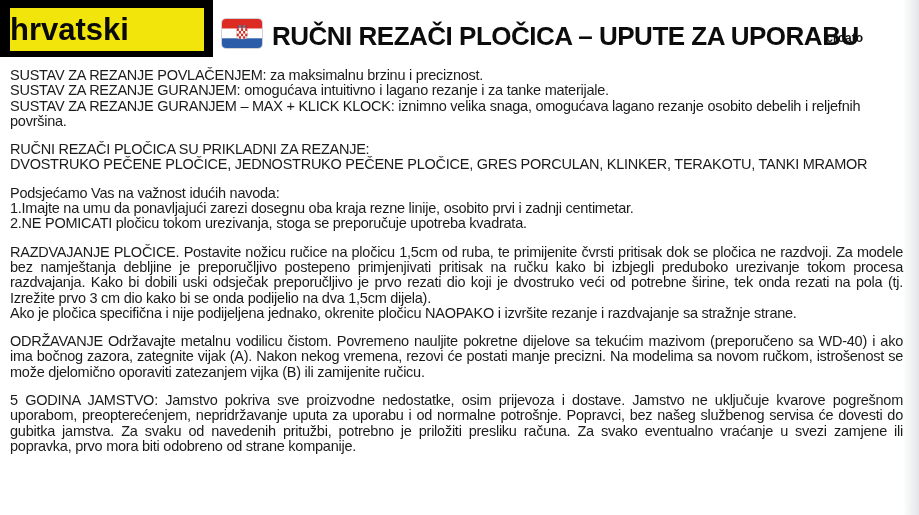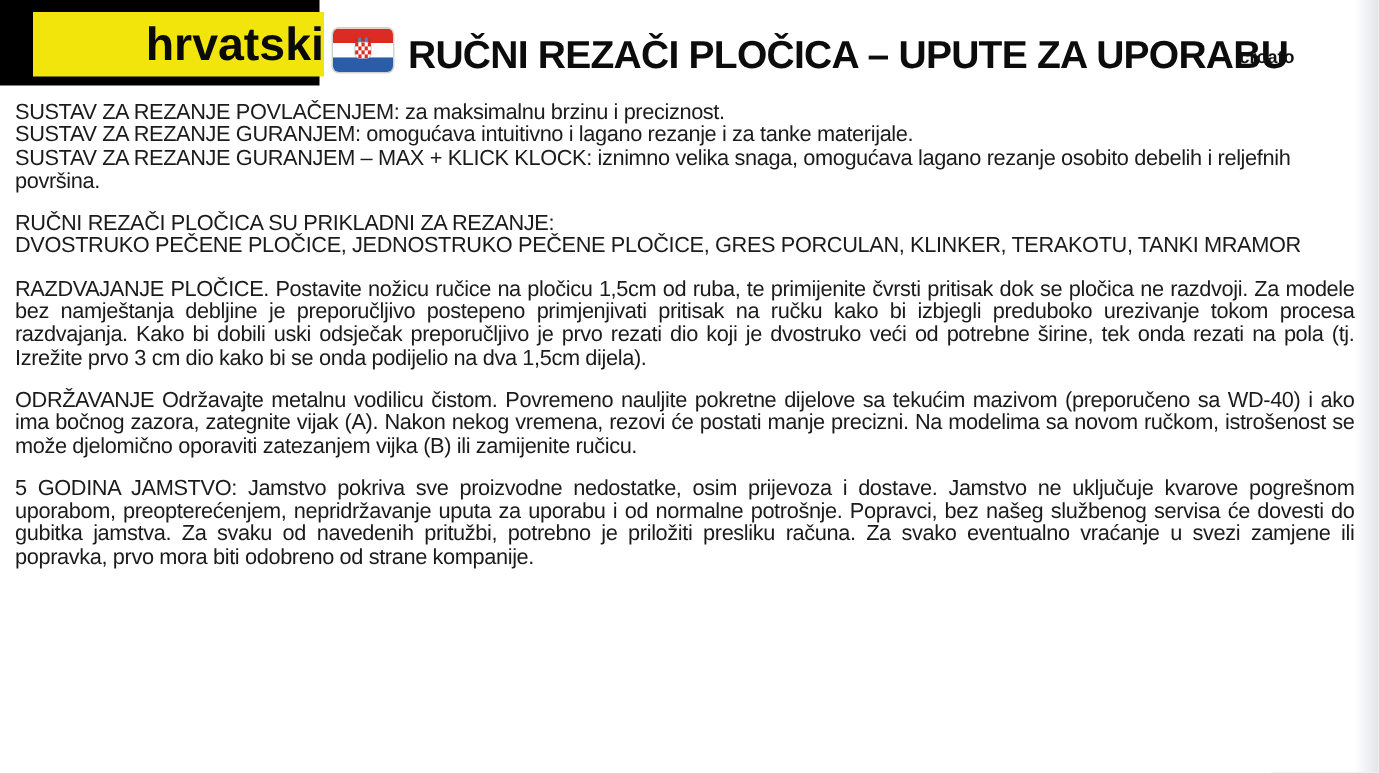--- a/index.html
+++ b/index.html
@@ -15,23 +15,22 @@
   
   .header{position:absolute;top:0;left:0;width:100%;height:70px;}
   .lang-panel{
     position:absolute;left:0;top:0;width:213px;height:57px;
     background:#000000;box-sizing:border-box;
     padding:8px 9px 6px 10px;
   }
   .lang-box{
     width:100%;height:100%;
     background:#F2E50B;
-    display:flex;align-items:center;justify-content:flex-end;
+    display:flex;align-items:center;justify-content:flex-start;
     box-sizing:border-box;
-    margin-left:12px;
   }
   .lang-box span{
     font-size:31px;font-weight:bold;color:#0a0a0a;letter-spacing:0px;
   }
   .flag{
     position:absolute;left:222px;top:19px;width:40px;height:29px;
     border-radius:4px;overflow:hidden;
     box-shadow:0 0 0 1px #cfd3d6;
   }
   .doc-title{
@@ -107,23 +106,25 @@
   </div>
 
   <div class="doc-body">
       <div class="block">
         <div class="seg left">SUSTAV ZA REZANJE POVLAČENJEM: za maksimalnu brzinu i preciznost.<br>SUSTAV ZA REZANJE GURANJEM: omogućava intuitivno i lagano rezanje i za tanke materijale.<br>SUSTAV ZA REZANJE GURANJEM – MAX + KLICK KLOCK: iznimno velika snaga, omogućava lagano rezanje osobito debelih i reljefnih površina.</div>
       </div>
       <div class="block">
         <div class="seg left">RUČNI REZAČI PLOČICA SU PRIKLADNI ZA REZANJE:<br>DVOSTRUKO PEČENE PLOČICE, JEDNOSTRUKO PEČENE PLOČICE, GRES PORCULAN, KLINKER, TERAKOTU, TANKI MRAMOR</div>
       </div>
       <div class="block">
+        <div class="seg left">Podsjećamo Vas na važnost idućih navoda:<br>1.Imajte na umu da ponavljajući zarezi dosegnu oba kraja rezne linije, osobito prvi i zadnji centimetar.<br>2.NE POMICATI pločicu tokom urezivanja, stoga se preporučuje upotreba kvadrata.</div>
       </div>
       <div class="block">
         <div class="seg justify">RAZDVAJANJE PLOČICE. Postavite nožicu ručice na pločicu 1,5cm od ruba, te primijenite čvrsti pritisak dok se pločica ne razdvoji. Za modele bez namještanja debljine je preporučljivo postepeno primjenjivati pritisak na ručku kako bi izbjegli preduboko urezivanje tokom procesa razdvajanja. Kako bi dobili uski odsječak preporučljivo je prvo rezati dio koji je dvostruko veći od potrebne širine, tek onda rezati na pola (tj. Izrežite prvo 3 cm dio kako bi se onda podijelio na dva 1,5cm dijela).</div>
+        <div class="seg left">Ako je pločica specifična i nije podijeljena jednako, okrenite pločicu NAOPAKO i izvršite rezanje i razdvajanje sa stražnje strane.</div>
       </div>
       <div class="block">
         <div class="seg justify">ODRŽAVANJE Održavajte metalnu vodilicu čistom. Povremeno nauljite pokretne dijelove sa tekućim mazivom (preporučeno sa WD-40) i ako ima bočnog zazora, zategnite vijak (A). Nakon nekog vremena, rezovi će postati manje precizni. Na modelima sa novom ručkom, istrošenost se može djelomično oporaviti zatezanjem vijka (B) ili zamijenite ručicu.</div>
       </div>
       <div class="block">
         <div class="seg justify">5 GODINA JAMSTVO: Jamstvo pokriva sve proizvodne nedostatke, osim prijevoza i dostave. Jamstvo ne uključuje kvarove pogrešnom uporabom, preopterećenjem, nepridržavanje uputa za uporabu i od normalne potrošnje. Popravci, bez našeg službenog servisa će dovesti do gubitka jamstva. Za svaku od navedenih pritužbi, potrebno je priložiti presliku računa. Za svako eventualno vraćanje u svezi zamjene ili popravka, prvo mora biti odobreno od strane kompanije.</div>
       </div>
     </div>
 
   <div class="page-edge"></div>

